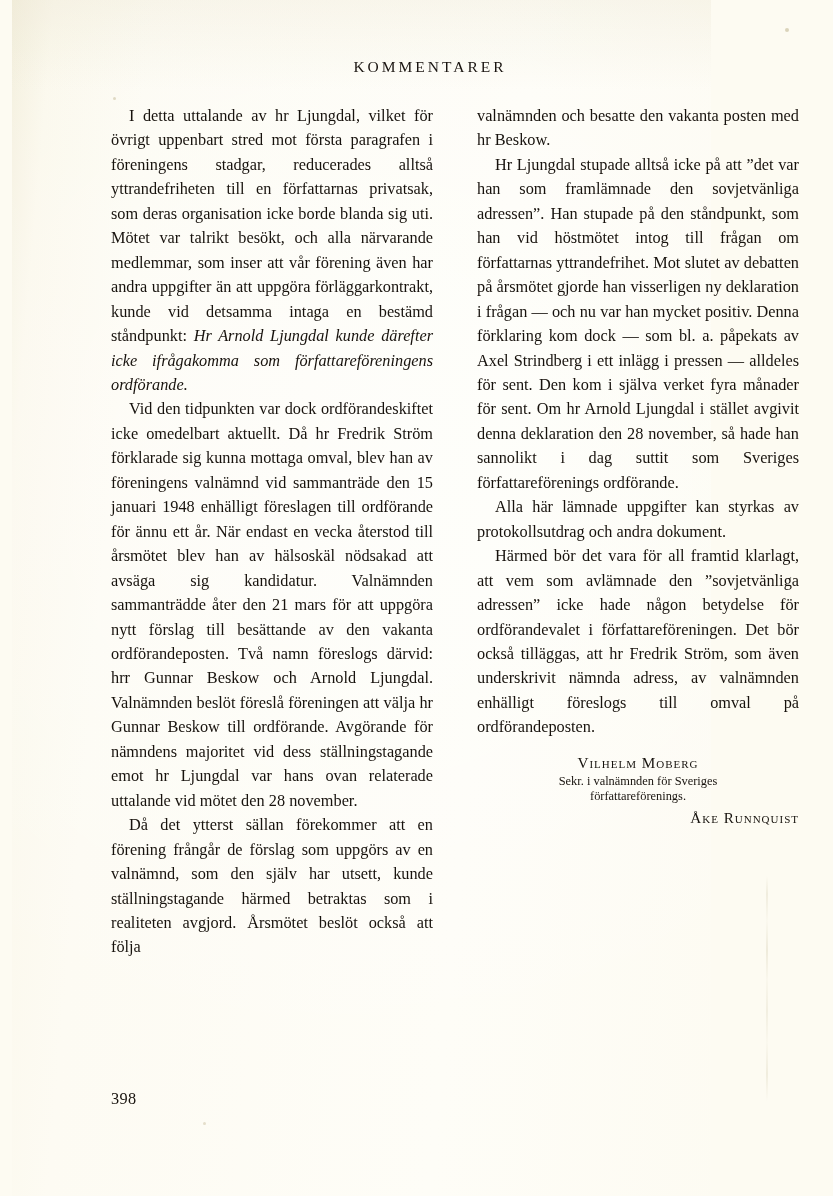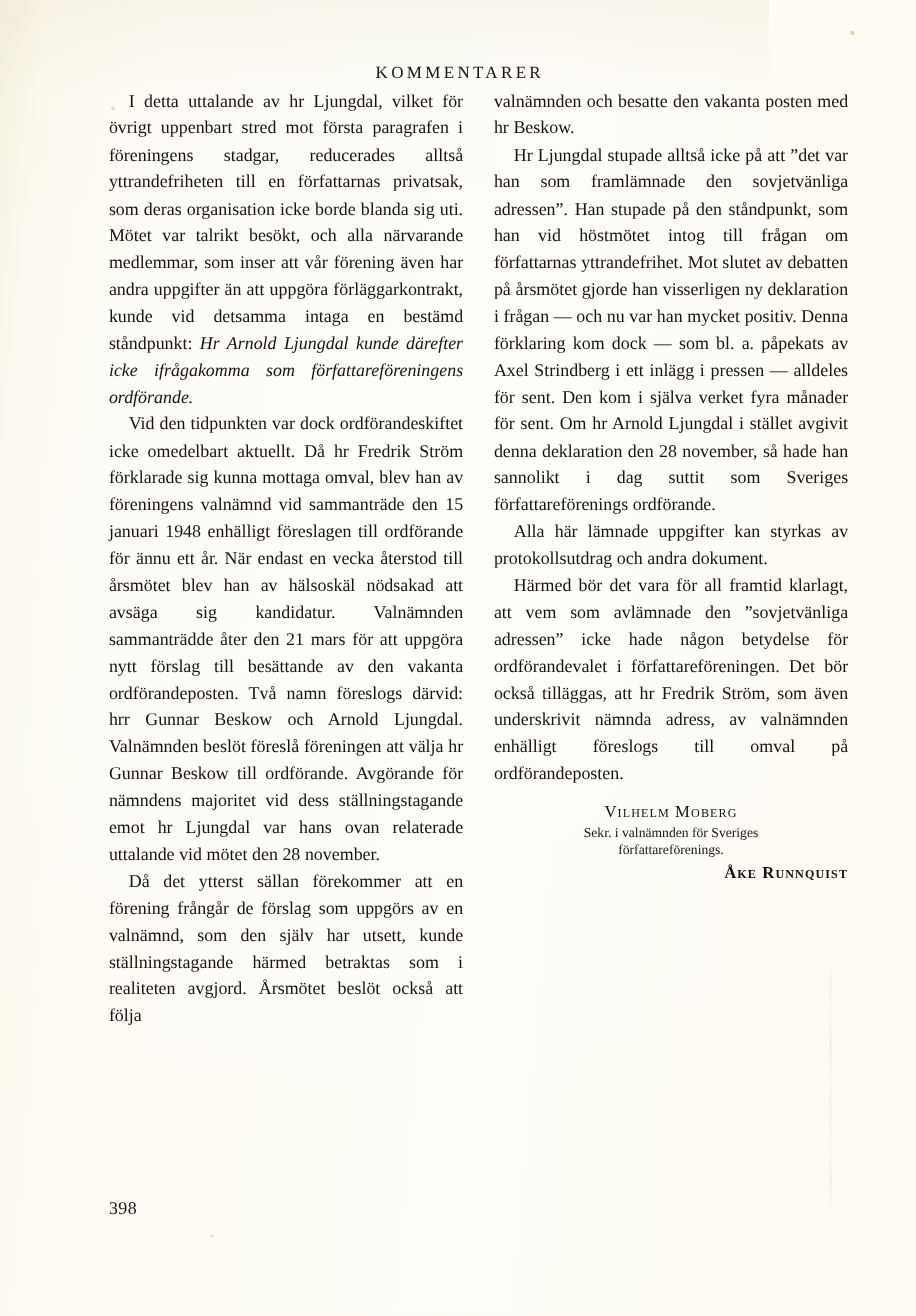--- a/index.html
+++ b/index.html
@@ -16,20 +16,21 @@
   }
 
   
   .page {
     position: relative;
     width: 699px;
     height: 1196px;
     background:
       linear-gradient(95deg, #f3efdd 0px, #fbf8ec 42px, #fdfbf3 140px, #fefdf7 520px, #fdfbf2 833px);
     box-sizing: border-box;
+    margin-left: 12px;
   }
   .page::before {
     content: "";
     position: absolute;
     inset: 0;
     pointer-events: none;
     background:
       radial-gradient(ellipse 120% 70% at 50% 40%, rgba(255,255,255,0.50) 0%, rgba(255,255,255,0) 72%),
       linear-gradient(180deg, rgba(236,230,210,0.35) 0px, rgba(255,255,255,0) 90px);
   }
@@ -75,24 +76,24 @@
     font-variant: small-caps;
     text-transform: uppercase;
     color: #191410;
     text-indent: 3px;
   }
 
   
   .columns {
     position: absolute;
     left: 99px;
-    top: 80px;
+    top: 104px;
     width: 672px;
     display: flex;
-    gap: 28px;
+    gap: 44px;
   }
   .col {
     width: 322px;
     flex: 0 0 322px;
   }
 
   p.para {
     margin: 0;
     font-size: 16.3px;
     line-height: 24.45px;
@@ -121,21 +122,20 @@
     line-height: 15.5px;
     color: #17120d;
   }
   .sig-name-right {
     margin: 4px 0 0 0;
     text-align: right;
     font-size: 15.2px;
     font-variant: small-caps;
     letter-spacing: 1.0px;
     color: #16120d;
-    font-weight: bold;
   }
   .editor-note {
     margin: 22px 0 0 0;
     font-size: 16.3px;
     line-height: 24.45px;
     text-align: justify;
     text-indent: 18px;
     color: #17120d;
   }
 

